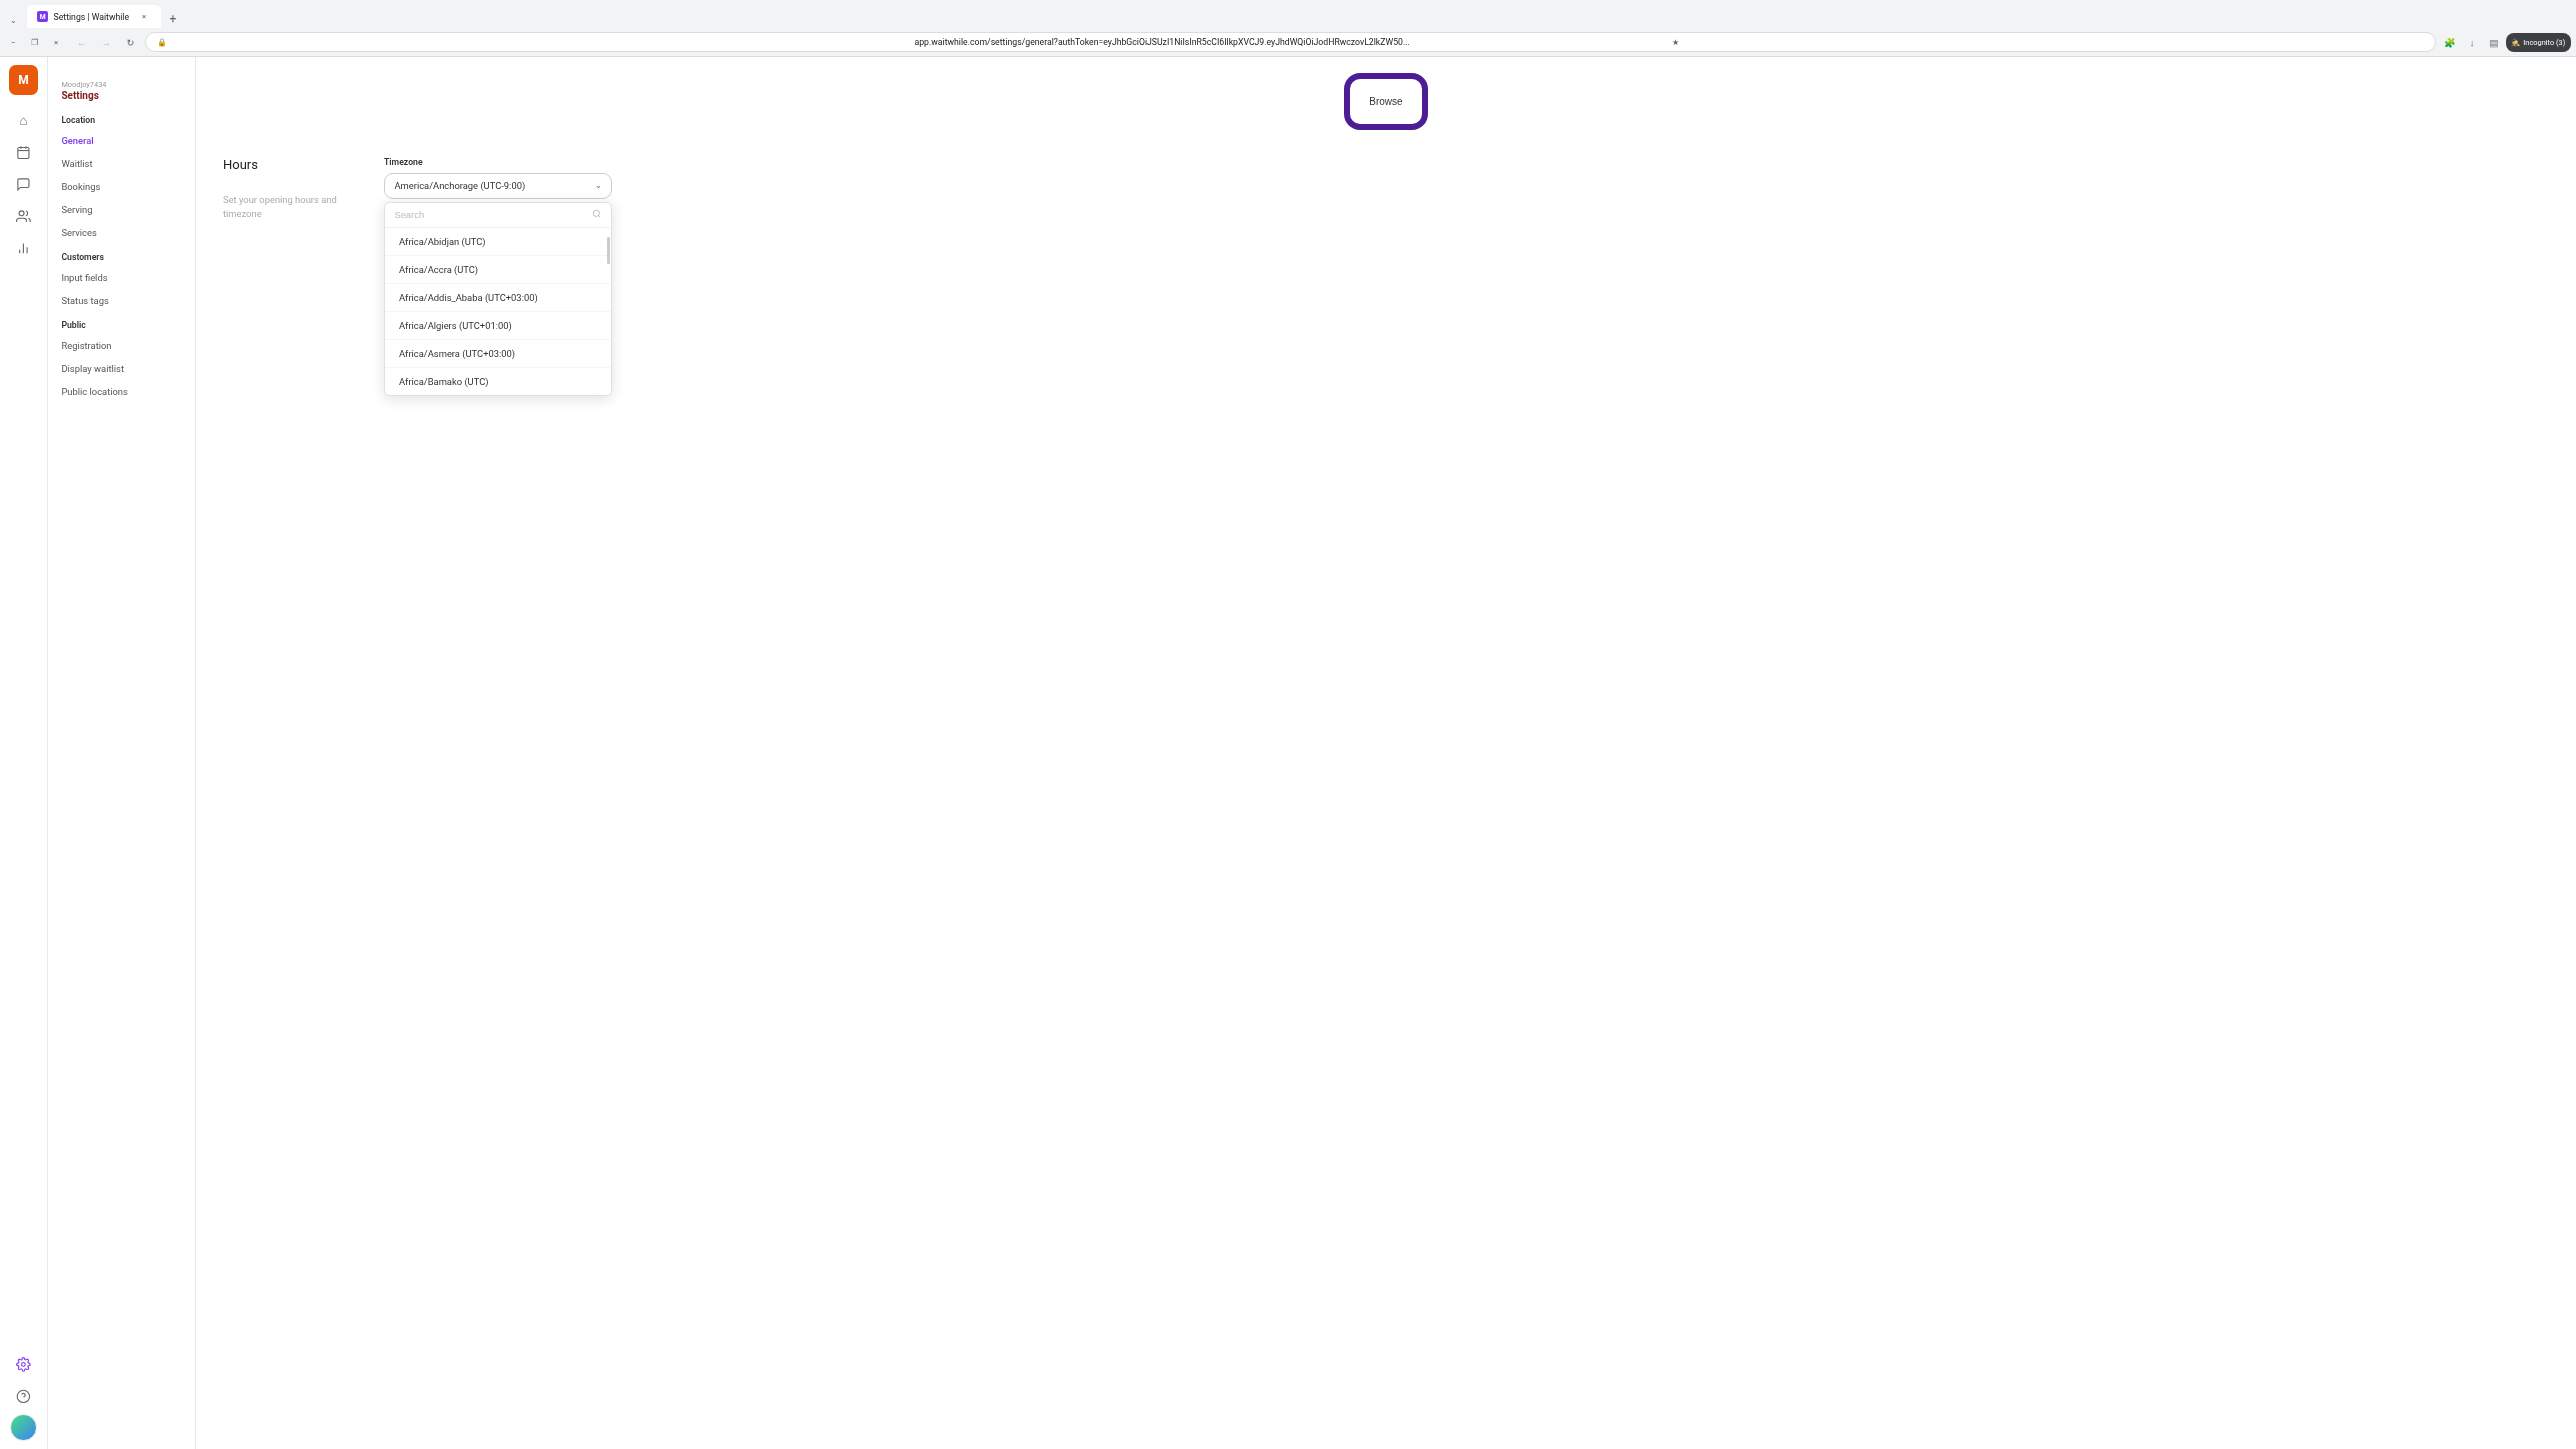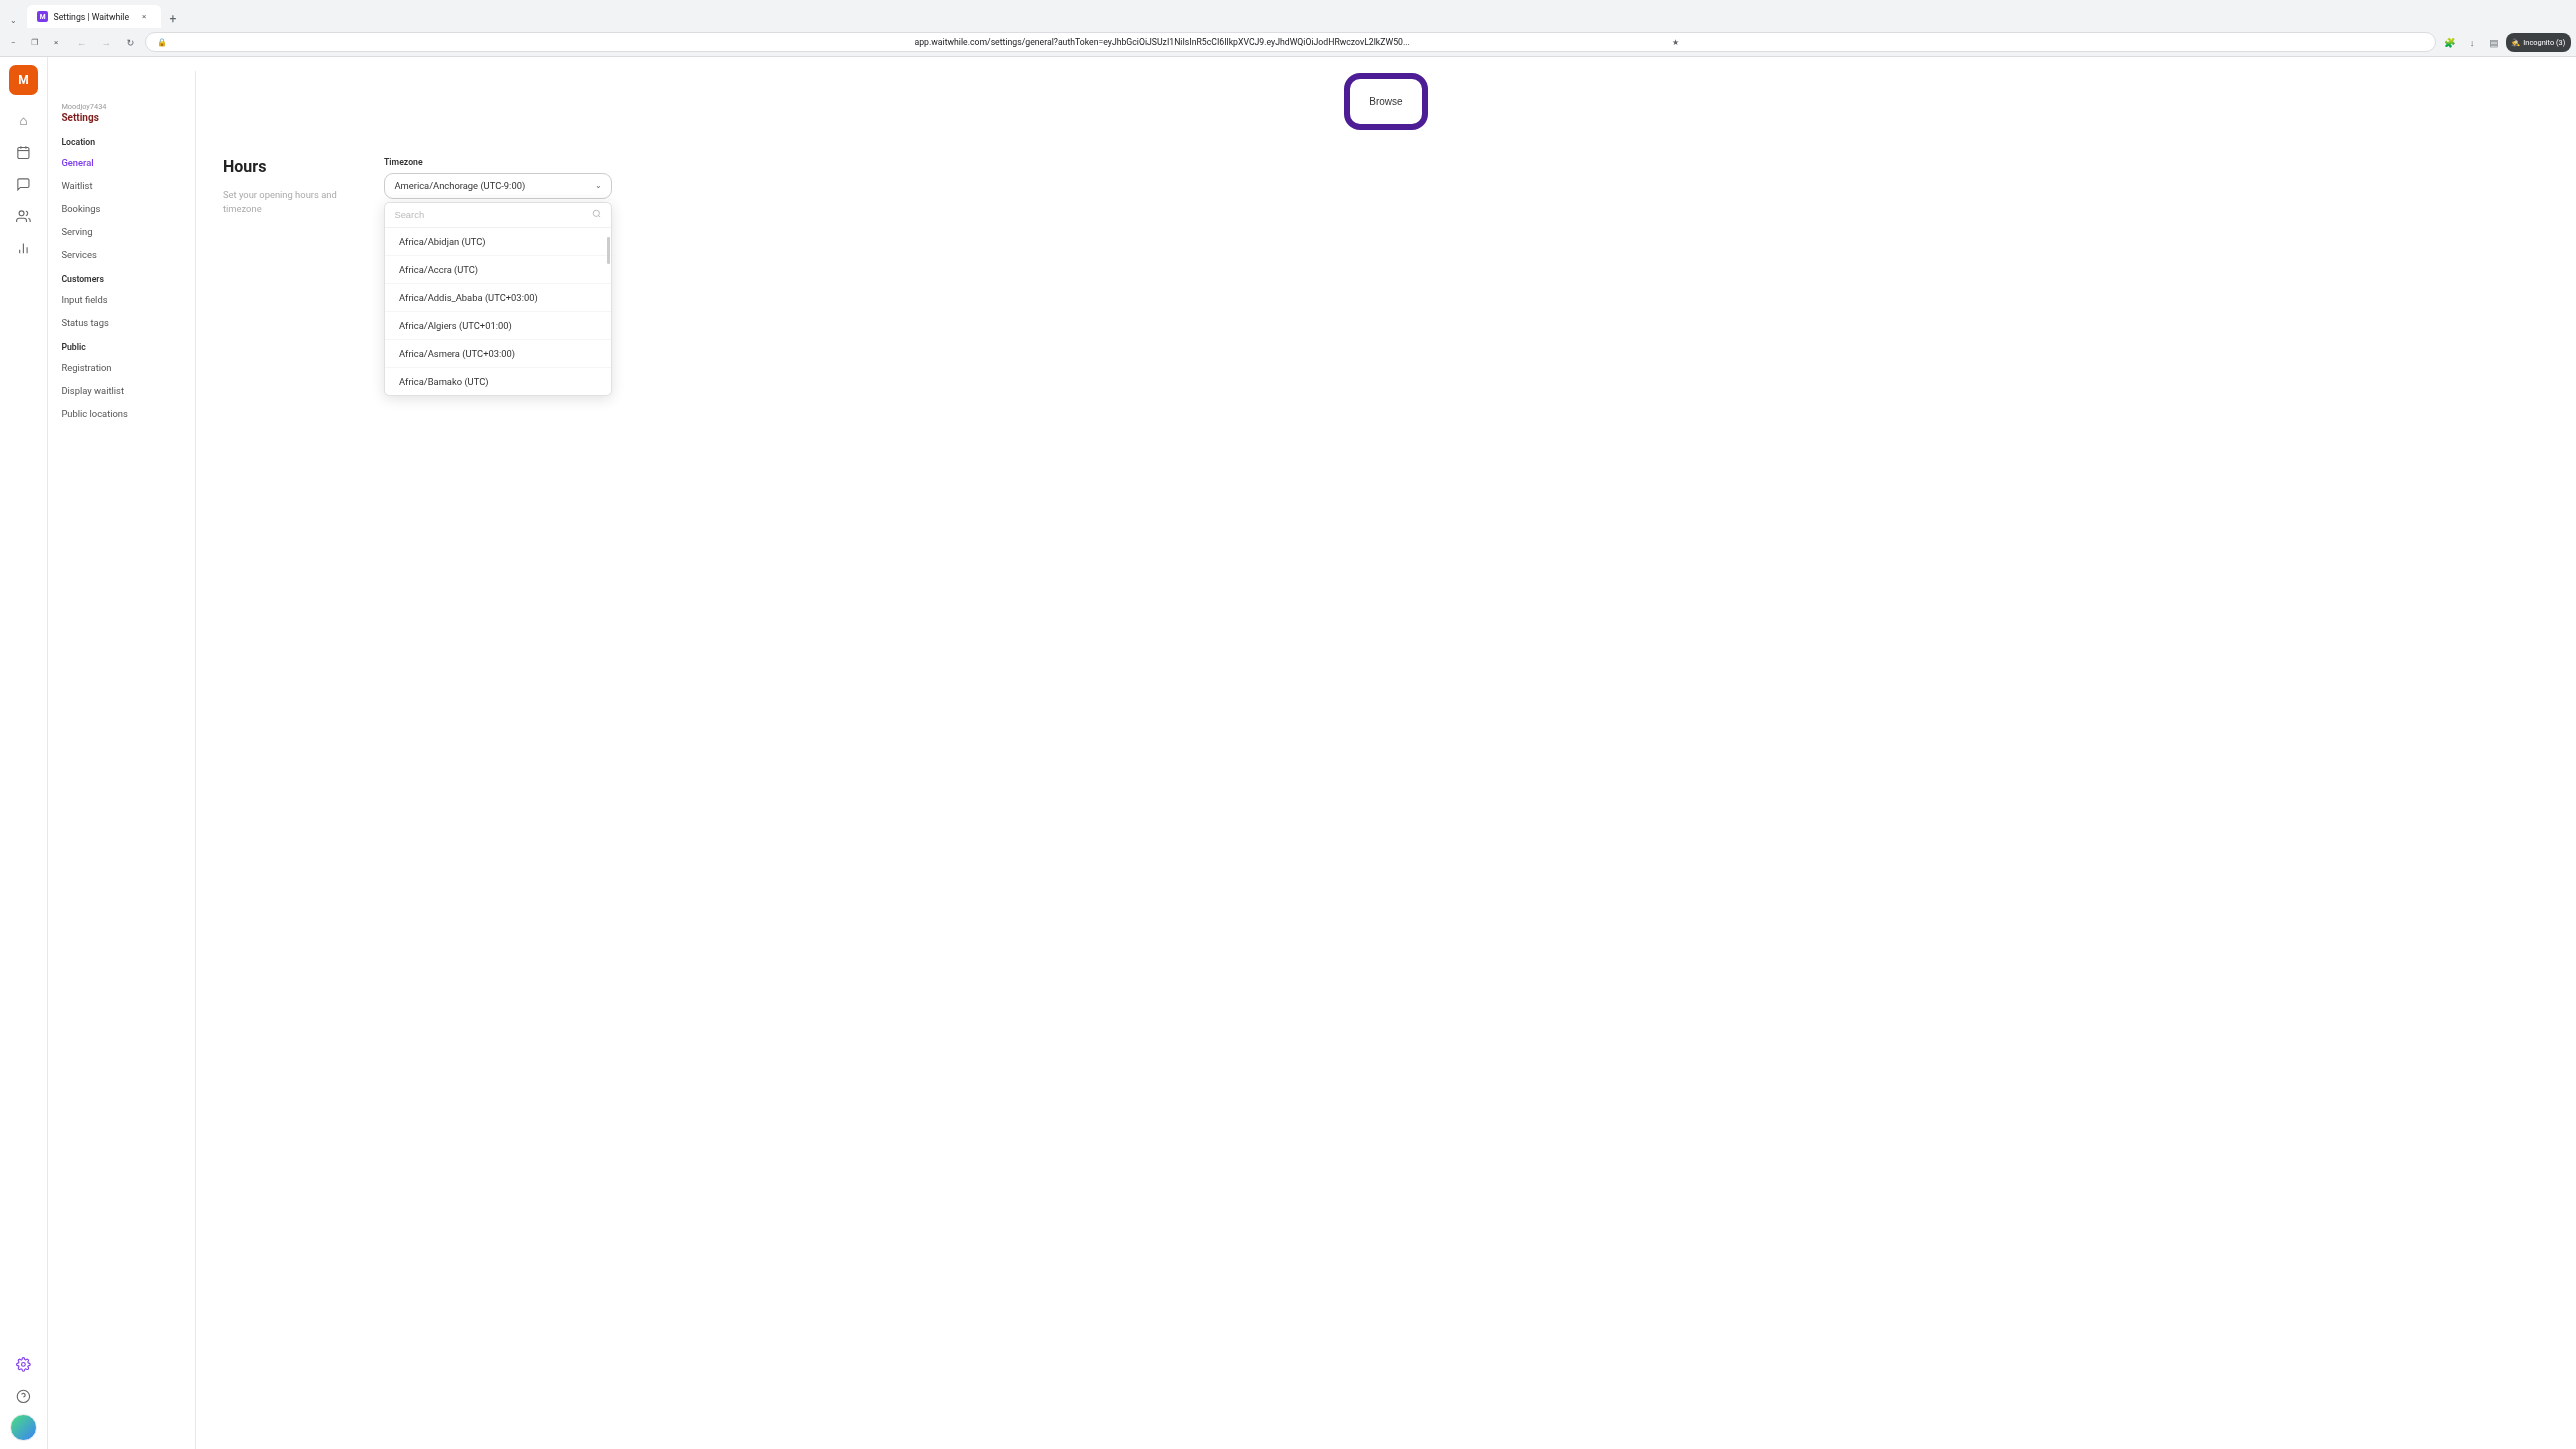--- a/index.html
+++ b/index.html
@@ -233,24 +233,23 @@
       background: linear-gradient(135deg, #4ade80, #3b82f6);
       cursor: pointer;
       border: 1.3px solid #e8e8e8;
     }
 
     
     .nav-menu {
       width: 148px;
       background: #fff;
       border-right: 0.7px solid #e8e8e8;
-      padding: 20px 0;
+      padding: 12px 0;
       overflow-y: auto;
       flex-shrink: 0;
-      margin-top: 14px;
     }
     .nav-section-title {
       font-size: 8.7px;
       font-weight: 600;
       color: #333;
       padding: 8px 13.4px 4px;
     }
     .nav-item {
       padding: 6px 13.4px;
       cursor: pointer;
@@ -304,24 +303,24 @@
     
     .hours-section {
       display: flex;
       gap: 27px;
       margin-top: 13.4px;
     }
     .hours-label {
       flex: 0 0 134px;
     }
     .hours-label h3 {
-      font-size: 16px;
-      font-weight: 700;
+      font-size: 13px;
+      font-weight: 400;
       color: #222;
-      margin-bottom: 12px;
+      margin-bottom: 21px;
     }
     .hours-label p {
       font-size: 9.4px;
       color: #aaa;
       line-height: 1.5;
     }
     .timezone-area {
       flex: 1;
     }
     .timezone-label {

